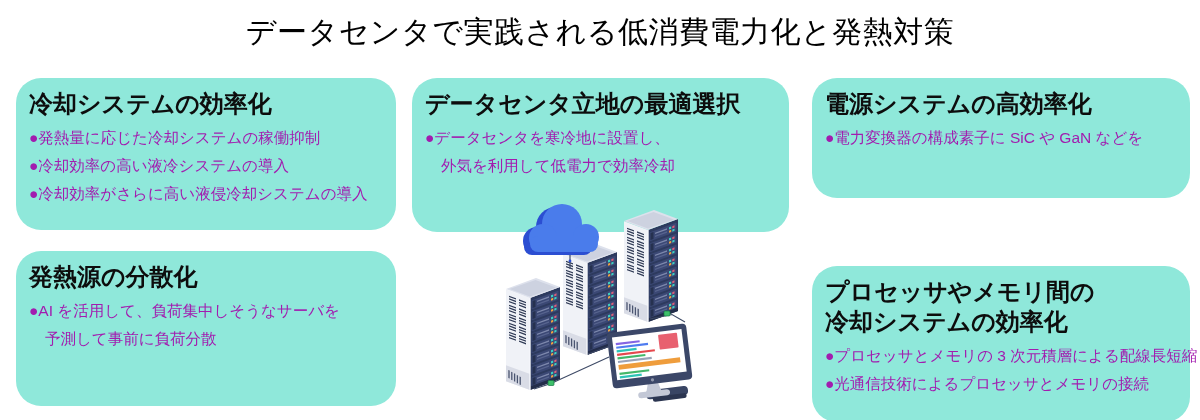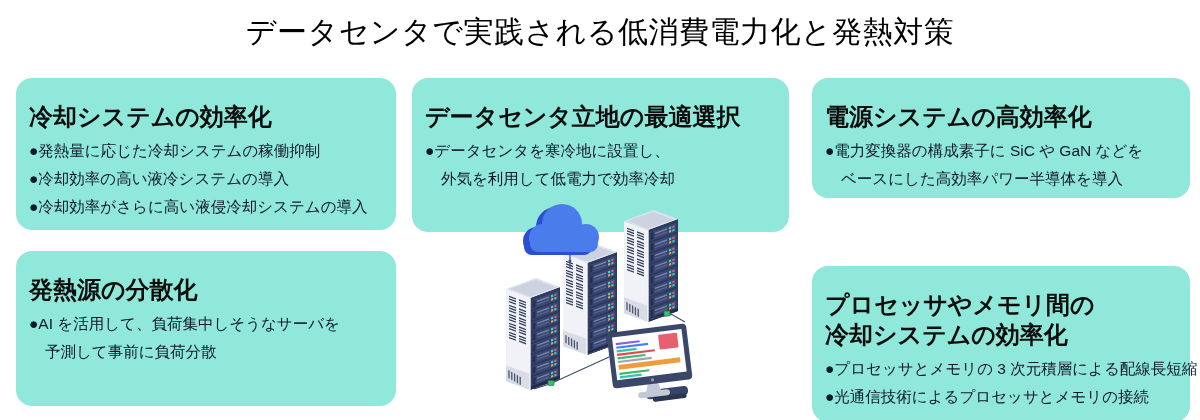--- a/index.html
+++ b/index.html
@@ -9,30 +9,30 @@
     -webkit-font-smoothing:antialiased;
   }
   .stage{position:relative;width:1200px;height:420px;background:#ffffff;overflow:hidden;}
   .title{
     position:absolute;left:0;top:12px;width:100%;margin:0;
     text-align:center;font-size:30px;line-height:40px;font-weight:400;
     color:#000;letter-spacing:0.5px;
   }
   .card{
     position:absolute;background:var(--mint,#8fe8da);
-    border-radius:16px;padding:24px 8px 0 13px;box-sizing:border-box;
+    border-radius:25px;padding:11px 8px 0 13px;box-sizing:border-box;
   }
   #card-cooling {left:16px;  top:78px;  width:380px; height:152px;}
   #card-location{left:412px; top:78px;  width:377px; height:154px;}
   #card-power   {left:812px; top:78px;  width:378px; height:120px;}
   #card-heat    {left:16px;  top:251px; width:380px; height:155px;}
   #card-transfer{left:812px; top:266px; width:378px; height:156px;}
   .card-heading{margin:0 0 5px 0;font-weight:700;color:#0d0d0d;}
   .card-heading .hline{font-size:24px;line-height:30px;white-space:nowrap;}
-  .card-bullets{color:#0f172a;}
+  .card-bullets{color:#a21caf;}
   .bullet-line{font-size:15.5px;line-height:28px;white-space:nowrap;}
   .bullet-line.cont{padding-left:16px;}
   .illustration{position:absolute;left:450px;top:190px;width:340px;height:230px;z-index:5;}
 </style>
 </head>
 <body>
 
 <div class="stage">
 
   <h1 class="title">データセンタで実践される低消費電力化と発熱対策</h1>
@@ -55,21 +55,20 @@
         <div class="bullet-line">●データセンタを寒冷地に設置し、</div>
         <div class="bullet-line cont">外気を利用して低電力で効率冷却</div>
       </div>
     </section>
   <section class="card" id="card-power">
       <h2 class="card-heading">
         <div class="hline">電源システムの高効率化</div>
       </h2>
       <div class="card-bullets">
         <div class="bullet-line">●電力変換器の構成素子に SiC や GaN などを</div>
-        <div class="bullet-line cont">ベースにした高効率パワー半導体を導入</div>
       </div>
     </section>
   <section class="card" id="card-heat">
       <h2 class="card-heading">
         <div class="hline">発熱源の分散化</div>
       </h2>
       <div class="card-bullets">
         <div class="bullet-line">●AI を活用して、負荷集中しそうなサーバを</div>
         <div class="bullet-line cont">予測して事前に負荷分散</div>
       </div>

